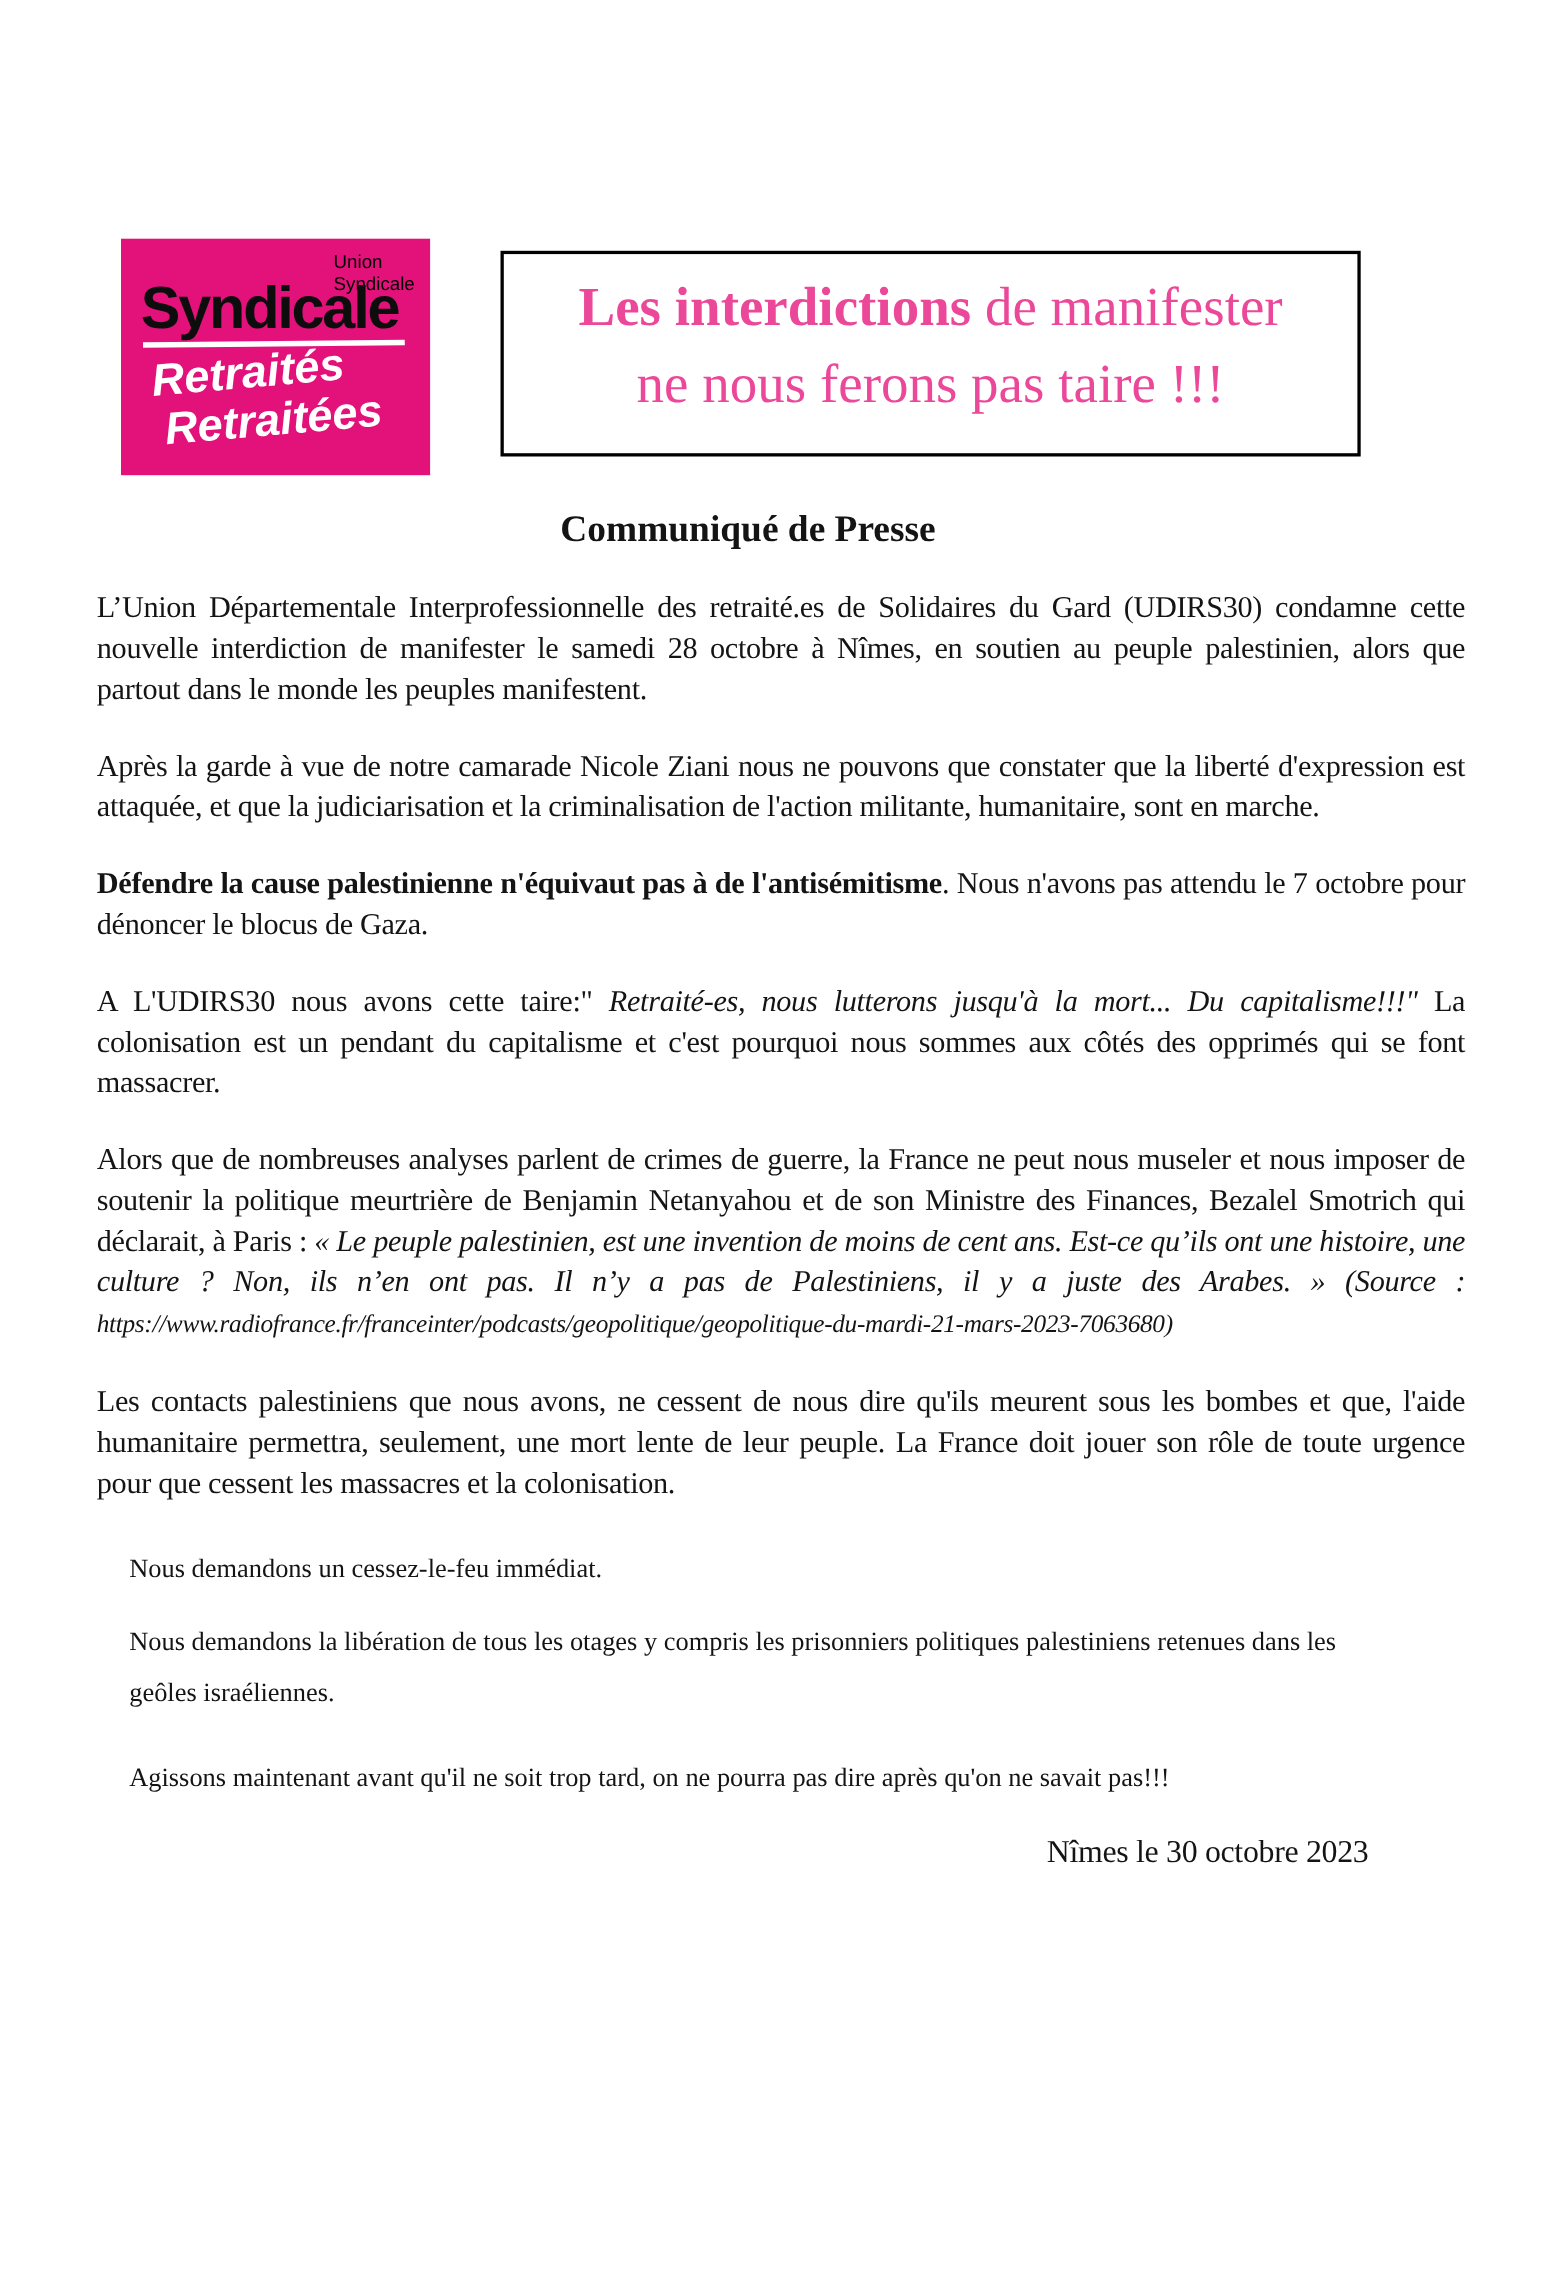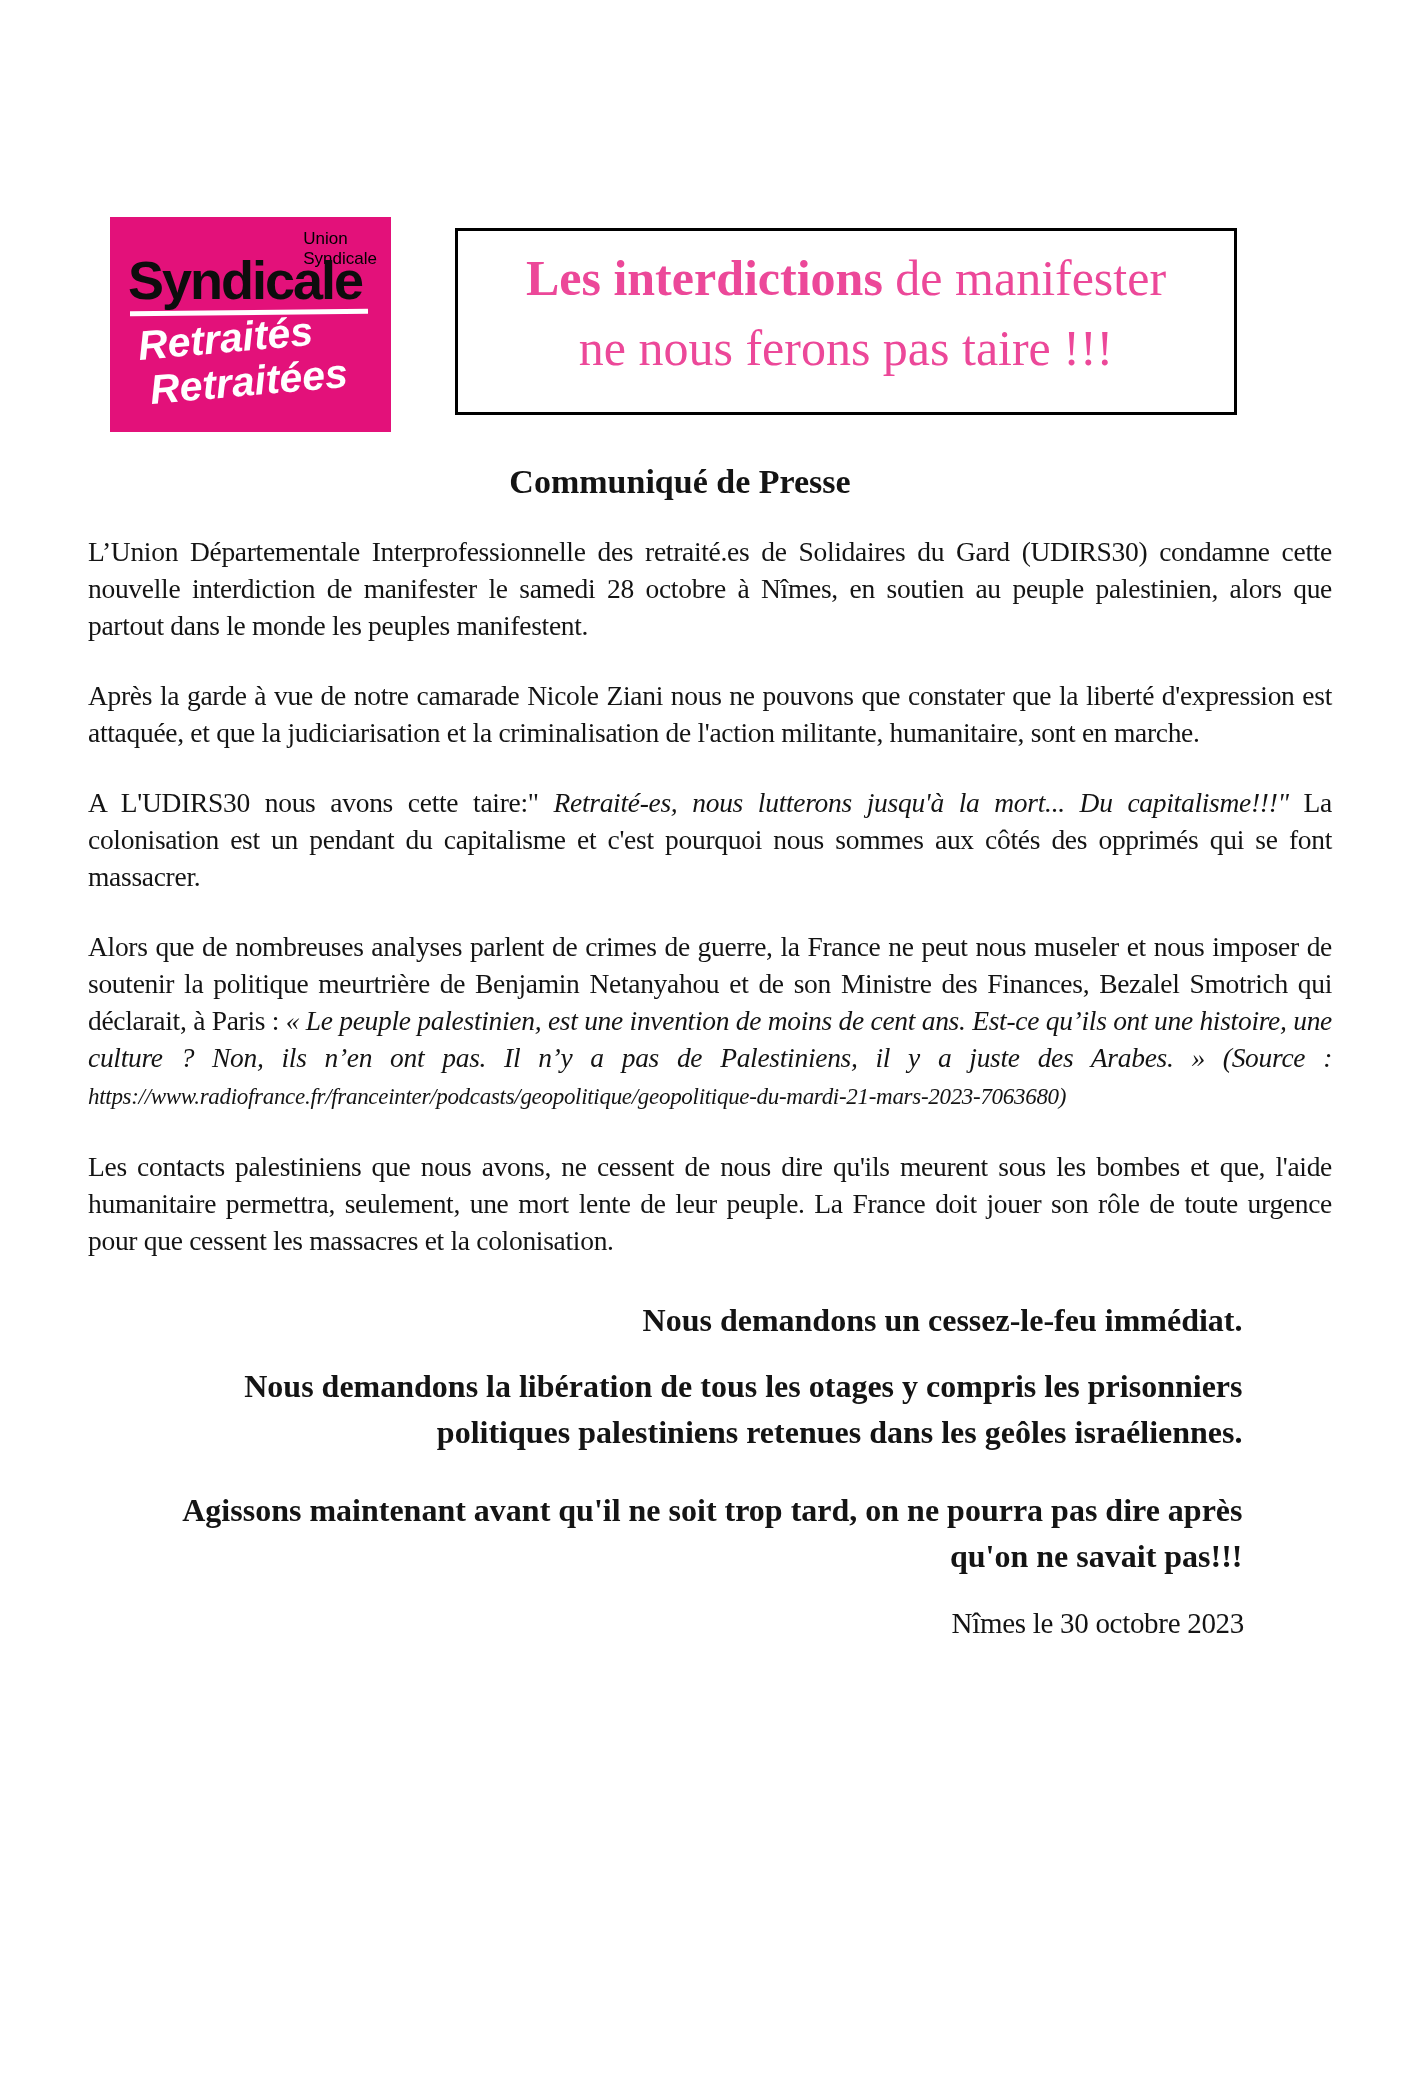--- a/index.html
+++ b/index.html
@@ -76,22 +76,22 @@
     text-align: justify;
     font-size: 27.5px; line-height: 37px;
     letter-spacing: -0.3px;
   }
   .body-paragraphs p:first-child { margin-top: 31px; }
   .seg-bold { font-weight: bold; }
   .seg-italic { font-style: italic; }
   .seg-italic-small { font-style: italic; font-size: 23px; }
 
   .demand {
-    text-align: right; font-weight: bold;
-    font-size: 32px; line-height: 46px;
+    text-align: left; font-weight: normal;
+    font-size: 24px; line-height: 46px;
     max-width: 1125px;
     margin: 0 auto;
     transform: translateX(-30px);
   }
   .demand-1 { margin-top: 38px; }
   .demand-2 { margin-top: 20px; }
   .demand-3 { margin-top: 32px; }
 
   .dateline {
     text-align: right; padding-right: 88px;
@@ -119,20 +119,21 @@
   </div>
   <div class="headline-line">ne nous ferons pas taire !!!</div>
 </div>
 
 <div class="content">
   <h1 class="press-heading">Communiqué de Presse</h1>
 
   <div class="body-paragraphs">
       <p><span>L’Union Départementale Interprofessionnelle des retraité.es de Solidaires du Gard (UDIRS30) condamne cette nouvelle interdiction de manifester le samedi 28 octobre à Nîmes, en soutien au peuple palestinien, alors que partout dans le monde les peuples manifestent.</span></p>
       <p><span>Après la garde à vue de notre camarade Nicole Ziani nous ne pouvons que constater que la liberté d'expression est attaquée, et que la judiciarisation et la criminalisation de l'action militante, humanitaire, sont en marche.</span></p>
+      <p><span class="seg-bold">Défendre la cause palestinienne n'équivaut pas à de l'antisémitisme</span><span>. Nous n'avons pas attendu le 7 octobre pour dénoncer le blocus de Gaza.</span></p>
       <p><span>A L'UDIRS30 nous avons cette taire:" </span><span class="seg-italic">Retraité-es, nous lutterons jusqu'à la mort... Du capitalisme!!!"</span><span> La colonisation est un pendant du capitalisme et c'est pourquoi nous sommes aux côtés des opprimés qui se font massacrer.</span></p>
       <p><span>Alors que de nombreuses analyses parlent de crimes de guerre, la France ne peut nous museler et nous imposer de soutenir la politique meurtrière de Benjamin Netanyahou et de son Ministre des Finances, Bezalel Smotrich qui déclarait, à Paris : </span><span class="seg-italic">« Le peuple palestinien, est une invention de moins de cent ans. Est-ce qu’ils ont une histoire, une culture ? Non, ils n’en ont pas. Il n’y a pas de Palestiniens, il y a juste des Arabes. » (Source : </span><span class="seg-italic-small">https://www.radiofrance.fr/franceinter/podcasts/geopolitique/geopolitique-du-mardi-21-mars-2023-7063680)</span></p>
       <p><span>Les contacts palestiniens que nous avons, ne cessent de nous dire qu'ils meurent sous les bombes et que, l'aide humanitaire permettra, seulement, une mort lente de leur peuple. La France doit jouer son rôle de toute urgence pour que cessent les massacres et la colonisation.</span></p>
     </div>
 
   <div class="demand demand-1">Nous demandons un cessez-le-feu immédiat.</div>
   <div class="demand demand-2">Nous demandons la libération de tous les otages y compris les prisonniers politiques palestiniens retenues dans les geôles israéliennes.</div>
   <div class="demand demand-3">Agissons maintenant avant qu'il ne soit trop tard, on ne pourra pas dire après qu'on ne savait pas!!!</div>
 
   <div class="dateline">Nîmes le 30 octobre 2023</div>

